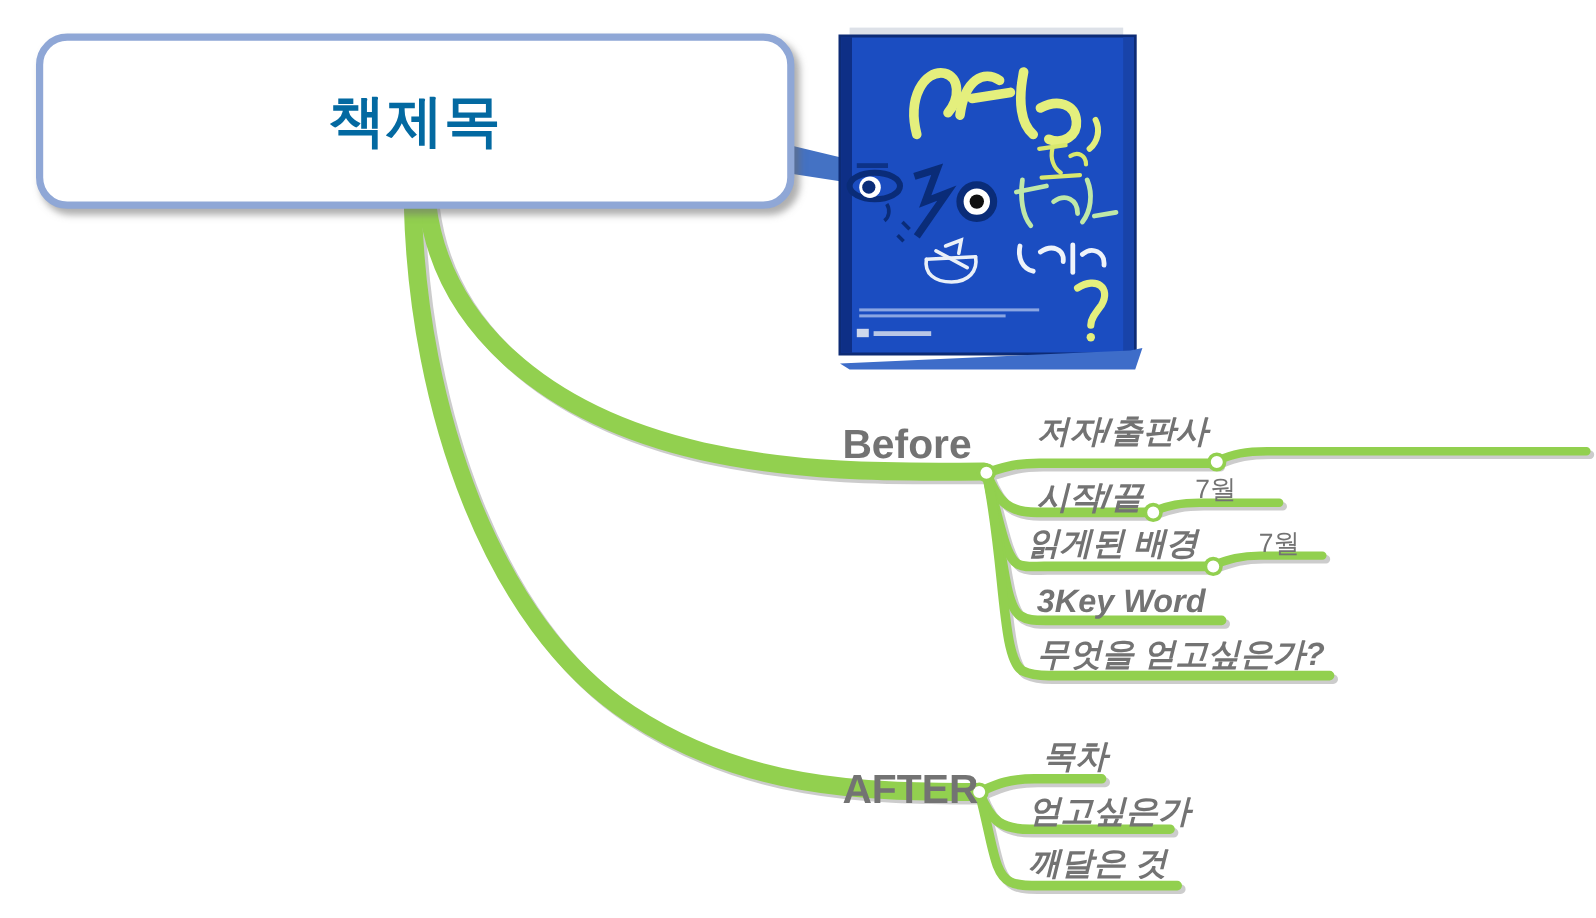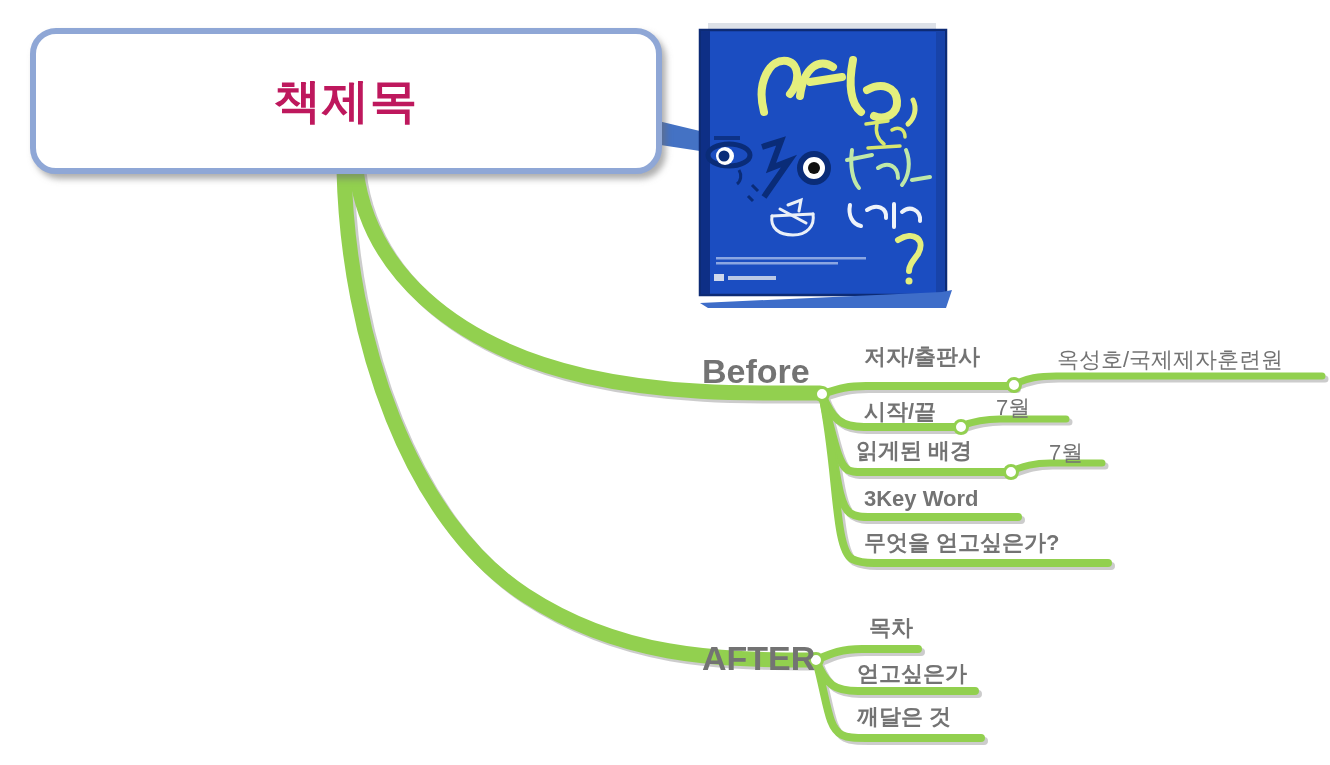--- a/index.html
+++ b/index.html
@@ -10,26 +10,26 @@
   svg.layer { position:absolute; left:0; top:0; width:1330px; height:765px; }
 
   
   .root-box {
     position:absolute; left:30px; top:28px; width:620px; height:134px;
     background:#ffffff; border:6px solid #8FA7D6; border-radius:26px;
     box-shadow: 4px 5px 6px rgba(110,110,110,0.55), inset 0 0 0 2px rgba(255,255,255,0.7);
     display:flex; align-items:center; justify-content:center;
   }
   .root-box .root-label {
-    font-size:47px; font-weight:bold; color:#be185d; letter-spacing:1px;
+    font-size:47px; font-weight:bold; color:#0369a1; letter-spacing:1px;
   }
 
   .lbl { position:absolute; white-space:nowrap; color:#737373; line-height:1.05; }
   .lbl.main   { font-size:34px; font-weight:bold; }
-  .lbl.topic  { font-size:22px; font-weight:bold; }
+  .lbl.topic  { font-size:27px; font-weight:bold;font-style:italic; }
   .lbl.value  { font-size:22px; font-weight:normal; }
 </style>
 </head>
 <body>
 
 <div class="canvas">
 
   <svg class="layer" viewBox="0 0 1330 765">
 
     <polygon points="654,120 700,131 700,151 654,144" fill="#4472C4"></polygon>
@@ -148,21 +148,20 @@
   </svg>
 
   <div class="root-box">
     <span class="root-label">책제목</span>
   </div>
 
   <div class="lbl main" style="left:702px; top:354px;">Before</div>
   <div class="lbl main" style="left:702px; top:641px;">AFTER</div>
 
   <div class="lbl topic" style="left:864px; top:345px;">저자/출판사</div>
-  <div class="lbl value" style="left:1057px; top:348px;">옥성호/국제제자훈련원</div>
 
   <div class="lbl topic" style="left:864px; top:400px;">시작/끝</div>
   <div class="lbl value" style="left:996px; top:396px;">7월</div>
 
   <div class="lbl topic" style="left:856px; top:439px;">읽게된 배경</div>
   <div class="lbl value" style="left:1049px; top:441px;">7월</div>
 
   <div class="lbl topic" style="left:864px; top:487px;text-align:right;">3Key Word</div>
 
   <div class="lbl topic" style="left:864px; top:531px;">무엇을 얻고싶은가?</div>

